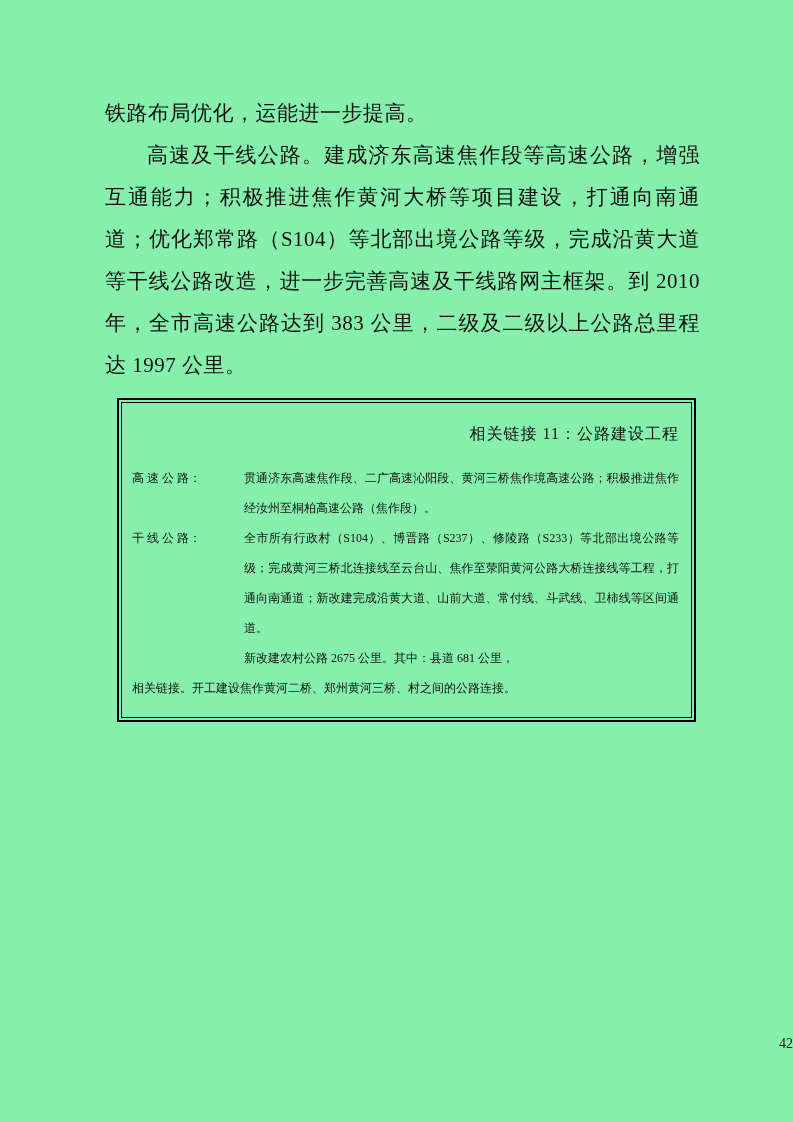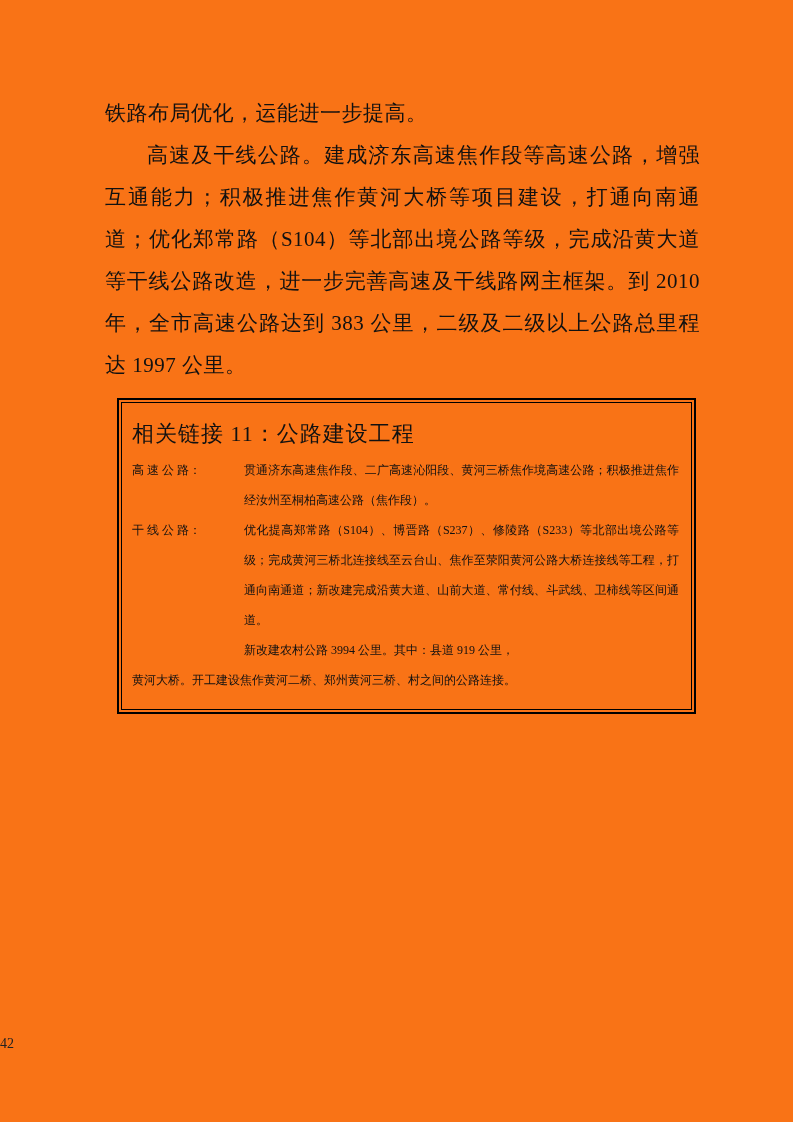--- a/index.html
+++ b/index.html
@@ -4,21 +4,21 @@
 <style>
   html, body {
     margin: 0;
     padding: 0;
     background: #ffffff;
   }
   .page {
     position: relative;
     width: 793px;
     height: 1122px;
-    background: #f97316;
+    background: #86efac;
     color: #111111;
     font-family: "Liberation Serif", "DejaVu Serif", serif;
     overflow: hidden;
   }
   .content {
     position: absolute;
     top: 92px;
     left: 105px;
     width: 595px;
   }
@@ -38,24 +38,24 @@
     box-sizing: border-box;
     border: 2px solid #000000;
     padding: 2px;
   }
   .info-box-inner {
     border: 1px solid #000000;
     box-sizing: border-box;
     padding: 16px 12px 14px 10px;
   }
   .box-title {
-    text-align: left;
-    font-size: 22px;
+    text-align: right;
+    font-size: 16px;
     line-height: 30px;
-    margin-bottom: 6px;
+    margin-bottom: 14px;
     letter-spacing: 1px;
   }
   .entry {
     font-size: 12px;
     line-height: 30px;
   }
   .entry.hanging {
     position: relative;
     padding-left: 112px;
     text-align: justify;
@@ -67,21 +67,21 @@
     white-space: pre;
   }
   .entry .line { display: block; }
   .entry.flat { text-align: left; }
 
   .page-number {
     position: absolute;
     top: 1036px;
     left: 0;
     width: 100%;
-    text-align: left;
+    text-align: right;
     font-size: 14px;
     color: #222222;
   }
 </style>
 </head>
 <body>
 
 <div class="page">
 
   <div class="content">
@@ -92,29 +92,29 @@
       <div class="info-box-inner">
         <div class="box-title">相关链接 11：公路建设工程</div>
 
         <div class="entry hanging">
           <span class="label">高 速 公 路：</span>
           <span class="entry-text">贯通济东高速焦作段、二广高速沁阳段、黄河三桥焦作境高速公路；积极推进焦作经汝州至桐柏高速公路（焦作段）。</span>
         </div>
 
         <div class="entry hanging">
           <span class="label">干 线 公 路：</span>
-          <span class="entry-text">优化提高郑常路（S104）、博晋路（S237）、修陵路（S233）等北部出境公路等级；完成黄河三桥北连接线至云台山、焦作至荥阳黄河公路大桥连接线等工程，打通向南通道；新改建完成沿黄大道、山前大道、常付线、斗武线、卫柿线等区间通道。</span>
+          <span class="entry-text">全市所有行政村（S104）、博晋路（S237）、修陵路（S233）等北部出境公路等级；完成黄河三桥北连接线至云台山、焦作至荥阳黄河公路大桥连接线等工程，打通向南通道；新改建完成沿黄大道、山前大道、常付线、斗武线、卫柿线等区间通道。</span>
         </div>
 
         <div class="entry hanging">
-          <span class="line">新改建农村公路 3994 公里。其中：县道 919 公里，</span>
+          <span class="line">新改建农村公路 2675 公里。其中：县道 681 公里，</span>
         </div>
 
         <div class="entry flat">
-          <span>黄河大桥。</span><span>开工建设焦作黄河二桥、郑州黄河三桥、村之间的公路连接。</span>
+          <span>相关链接。</span><span>开工建设焦作黄河二桥、郑州黄河三桥、村之间的公路连接。</span>
         </div>
       </div>
     </div>
   </div>
 
   <div class="page-number">42</div>
 
 </div>
 
 </body></html>

